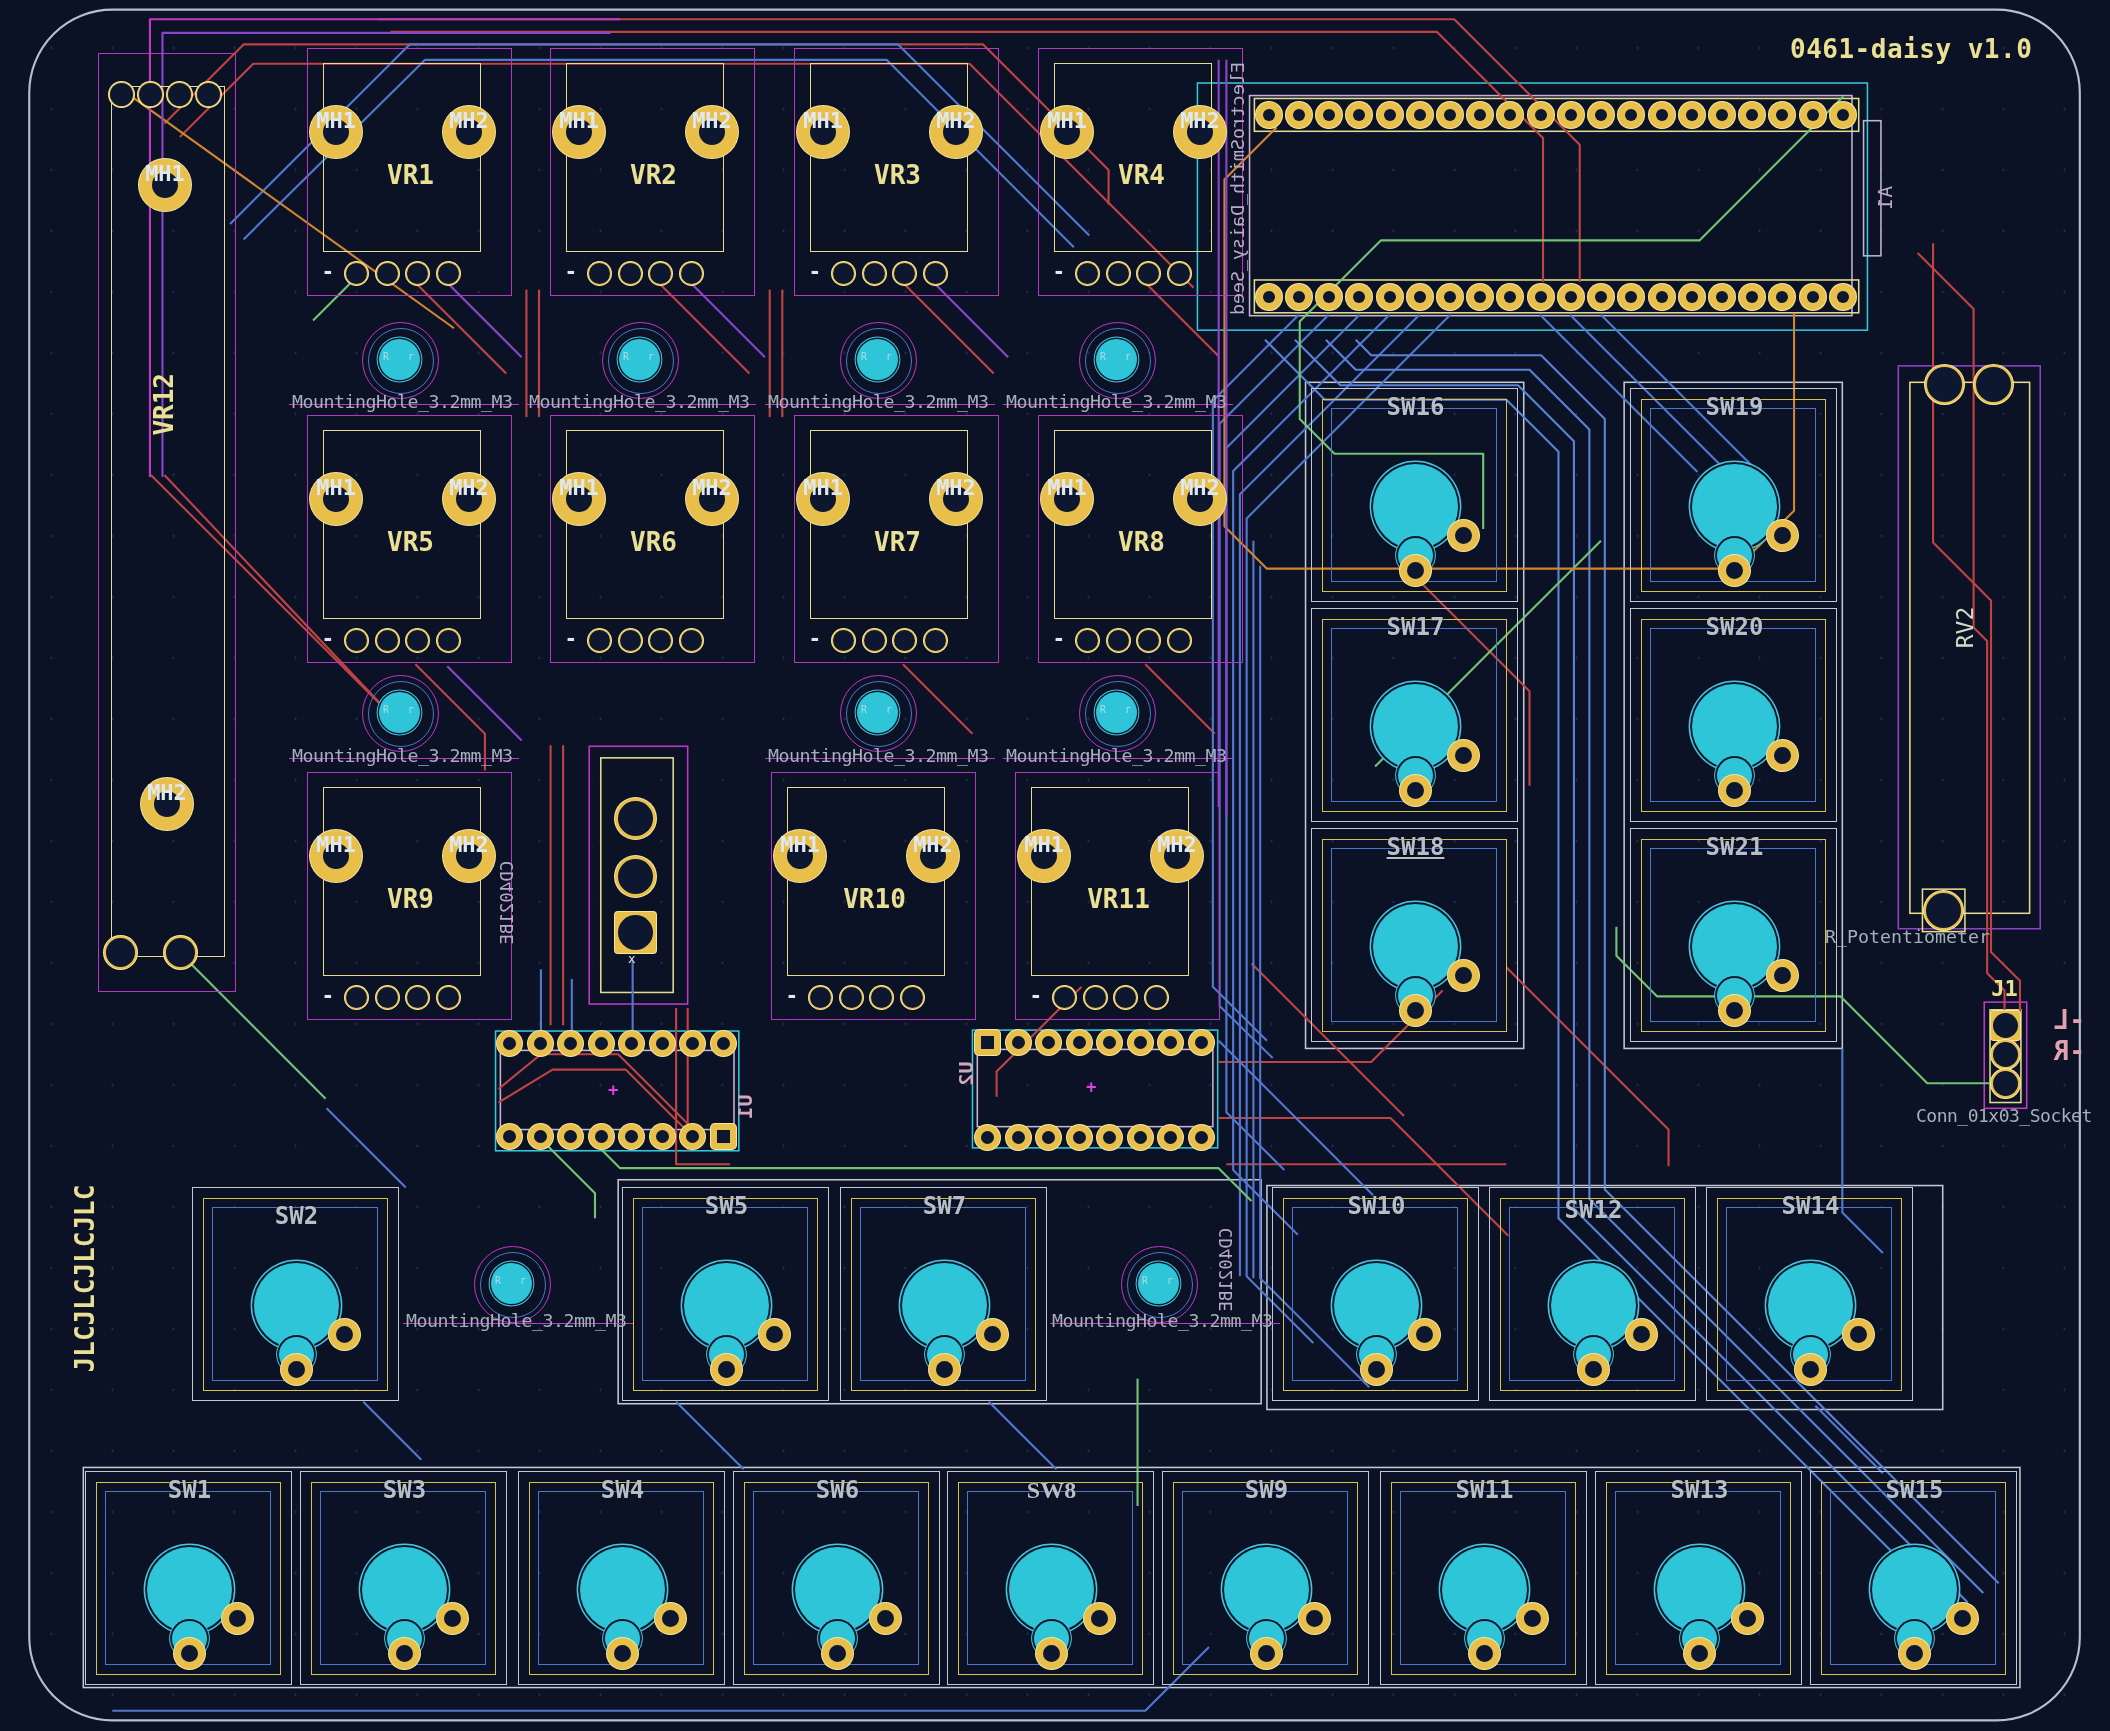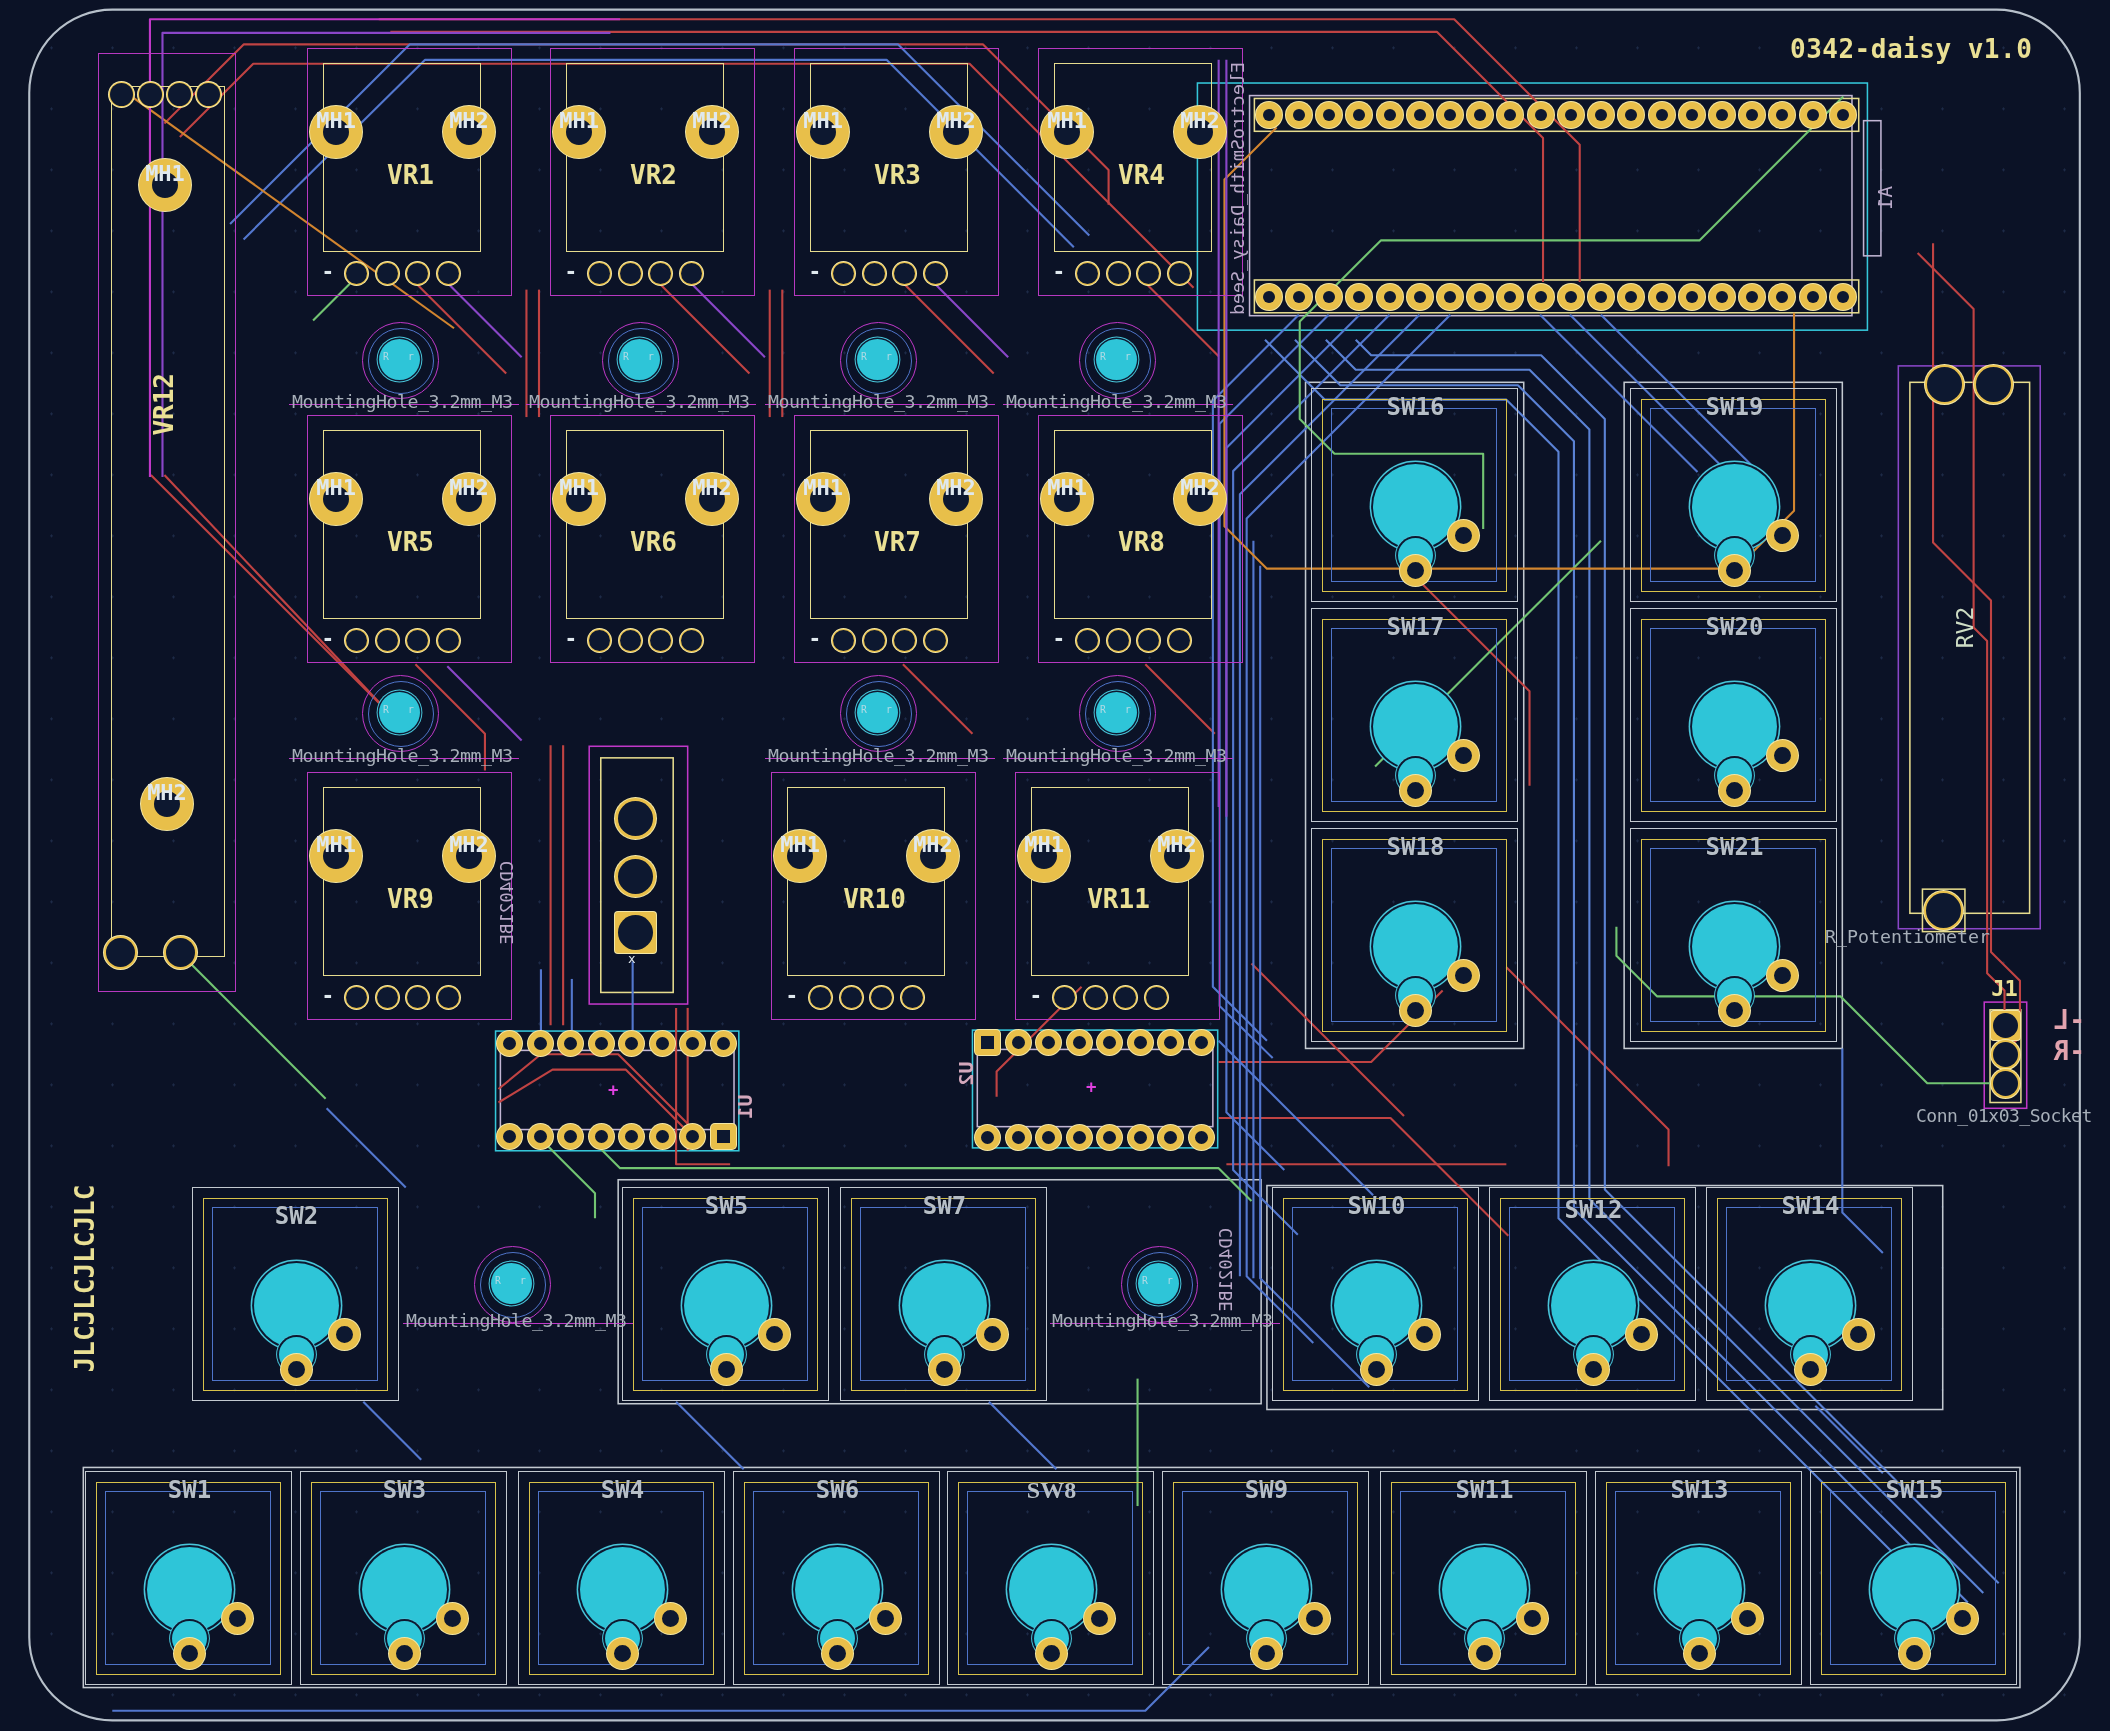--- a/index.html
+++ b/index.html
@@ -564,21 +564,21 @@
         <div class="sw-blue" style="left: 19.3px; top: 19.3px; width: 166px; height: 174px;"></div>
         <div class="lbl swlab" style="left: 0px; top: 4.8px; width: 207px;">SW17</div>
         <div class="keyhole" style="left: 61px; top: 75px; width: 85px; height: 85px;"></div>
         <div class="keyhole bump" style="left: 86px; top: 149px; width: 35px; height: 35px;"></div>
         <div class="donut" style="left: 88px; top: 166px; width: 31px; height: 31px; border-width: 7.7px;"></div>
         <div class="donut" style="left: 136px; top: 131px; width: 31px; height: 31px; border-width: 7.7px;"></div>
       </div>
       <div class="sw-box" style="left: 1311px; top: 828px; width: 207px; height: 214px;">
         <div class="sw-yellow" style="left: 9.7px; top: 9.7px; width: 185px; height: 193px;"></div>
         <div class="sw-blue" style="left: 19.3px; top: 19.3px; width: 166px; height: 174px;"></div>
-        <div class="lbl swlab" style="left: 0px; top: 4.8px; width: 207px;">SW18</div>
+        <div class="lbl swlab" style="left: 0px; top: 4.8px; width: 207px; text-decoration: underline;">SW18</div>
         <div class="keyhole" style="left: 61px; top: 75px; width: 85px; height: 85px;"></div>
         <div class="keyhole bump" style="left: 86px; top: 149px; width: 35px; height: 35px;"></div>
         <div class="donut" style="left: 88px; top: 166px; width: 31px; height: 31px; border-width: 7.7px;"></div>
         <div class="donut" style="left: 136px; top: 131px; width: 31px; height: 31px; border-width: 7.7px;"></div>
       </div>
       <div class="sw-box" style="left: 1630px; top: 388px; width: 207px; height: 214px;">
         <div class="sw-yellow" style="left: 9.7px; top: 9.7px; width: 185px; height: 193px;"></div>
         <div class="sw-blue" style="left: 19.3px; top: 19.3px; width: 166px; height: 174px;"></div>
         <div class="lbl swlab" style="left: 0px; top: 4.8px; width: 207px;">SW19</div>
         <div class="keyhole" style="left: 61px; top: 75px; width: 85px; height: 85px;"></div>
@@ -865,21 +865,21 @@
         <div class="hole" style="width: 35px; height: 35px; left: 2.9px; top: 2.9px;"></div>
       </div>
       <div class="pad" style="left: 615px; top: 856px; width: 41px; height: 41px;">
         <div class="hole" style="width: 35px; height: 35px; left: 2.9px; top: 2.9px;"></div>
       </div>
       <div class="pad sq" style="left: 615px; top: 912px; width: 41px; height: 41px;">
         <div class="hole" style="width: 35px; height: 35px; left: 2.9px; top: 2.9px;"></div>
       </div>
       <div class="lbl white" style="left: 628px; top: 952px; font-size: 12.6px;">x</div>
     </div>
-  <div class="lbl silk title">0342-daisy v1.0</div>
+  <div class="lbl silk title">0461-daisy v1.0</div>
   <div class="lbl silk brand">JLCJLCJLCJLC</div>
   <div class="lbl backl esmith">ElectroSmith_Daisy_Seed</div>
   <div class="lbl backl a1ref">A1</div>
   <div class="lbl rv2ref">RV2</div>
   <div class="lbl gray rv2val">R_Potentiometer</div>
   <div class="lbl silk j1ref">J1</div>
   <div class="lbl gray connval">Conn_01x03_Socket</div>
   <div class="lbl pink mirx" style="left:2031px;top:1006px;">-L</div>
   <div class="lbl pink mirx" style="left:2031px;top:1037px;">-R</div>
 </div>

